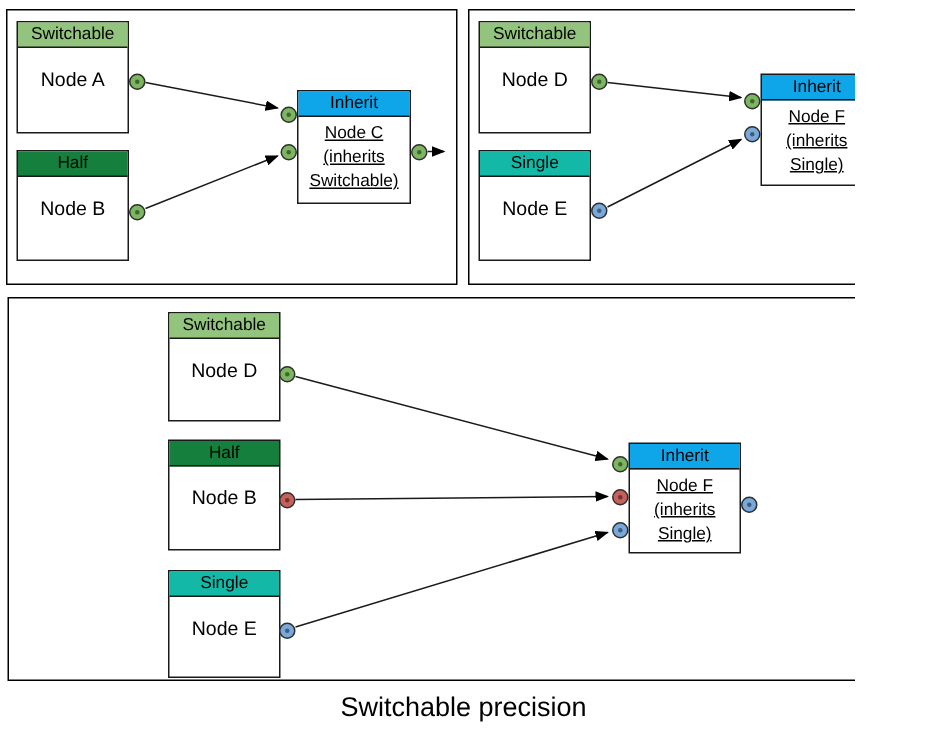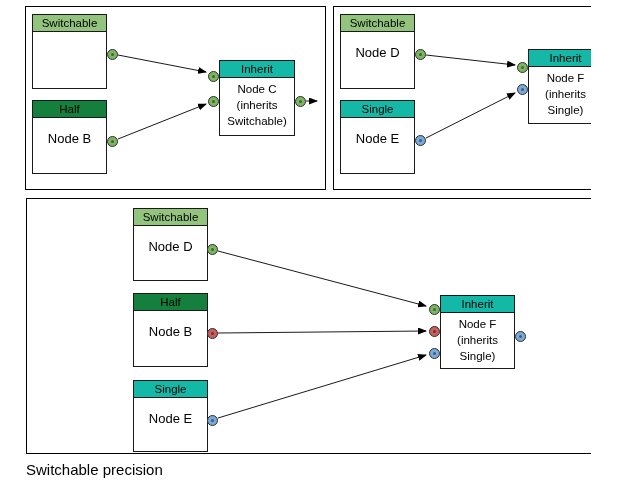--- a/index.html
+++ b/index.html
@@ -1,47 +1,47 @@
 <!DOCTYPE html>
 <html><head>
 <meta charset="utf-8">
 <style>
   html,body { margin:0; padding:0; background:#fff; }
   #canvas {
     position:relative; width:570px; height:488px; background:#fff;
-    font-family:"Liberation Sans", sans-serif; color:#000; overflow:hidden;margin-left:21px;
+    font-family:"Liberation Sans", sans-serif; color:#000; overflow:hidden;
   }
   .panel { position:absolute; border:1px solid #000; background:#fff; box-sizing:border-box; }
   .node  { position:absolute; border:1px solid #1a1a1a; background:#fff; box-sizing:border-box; text-align:center; }
   .node-header {
     height:17px; line-height:16px; border-bottom:1px solid #1a1a1a;
     font-size:11.5px; box-sizing:border-box; overflow:hidden;
   }
   .hdr-green { background:#93c47d; }
   .hdr-red   { background:#15803d; }
   .hdr-blue  { background:#14b8a6; }
-  .hdr-gray  { background:#14b8a6; }
+  .hdr-gray  { background:#0ea5e9; }
   .node-label { padding-top:13px; font-size:13px; }
-  .node-lines { padding-top:3px; font-size:11.5px; line-height:16px; }
+  .node-lines { padding-top:3px; font-size:11.5px; line-height:16px;text-decoration:underline; }
   .node-lines span { display:block; }
   .port {
     position:absolute; width:11px; height:11px; border-radius:50%;
     border:1px solid #2f2f2f; box-sizing:border-box; z-index:3;
   }
   .port::after {
     content:""; position:absolute; left:3px; top:3px; width:3px; height:3px;
     border-radius:50%; background:rgba(0,0,0,0.45);
   }
   .pg { background:#7cb661; }
   .pr { background:#c75f5b; }
   .pb { background:#78a9da; }
   #edges { position:absolute; left:0; top:0; width:618px; height:488px; z-index:2; }
   #caption {
     position:absolute; left:5px; top:461px; width:608px;
-    font-size:15px;
+    text-align:center; font-size:18px;
   }
 </style>
 </head>
 <body>
 
 <div id="canvas">
 
   <div class="panel" style="left:4px; top:6px; width:301px; height:184px;"></div>
   <div class="panel" style="left:312px; top:6px; width:302px; height:184px;"></div>
   <div class="panel" style="left:5px; top:198px; width:608px; height:256px;"></div>
@@ -61,20 +61,21 @@
     <line x1="405" y1="138" x2="494" y2="93" stroke="#1a1a1a" stroke-width="1" marker-end="url(#arr)"></line>
     <line x1="593" y1="89" x2="604" y2="89" stroke="#1a1a1a" stroke-width="1" marker-end="url(#arr)"></line>
 
     <line x1="197" y1="251" x2="405" y2="306" stroke="#1a1a1a" stroke-width="1" marker-end="url(#arr)"></line>
     <line x1="197" y1="333" x2="405" y2="331" stroke="#1a1a1a" stroke-width="1" marker-end="url(#arr)"></line>
     <line x1="197" y1="418" x2="405" y2="355" stroke="#1a1a1a" stroke-width="1" marker-end="url(#arr)"></line>
   </svg>
 
   <div class="node" style="left:11px; top:14px; width:75px; height:75px;">
     <div class="node-header hdr-green">Switchable</div>
+    <div class="node-label">Node A</div>
   </div>
   <div class="node" style="left:11px; top:100px; width:75px; height:74px;">
     <div class="node-header hdr-red">Half</div>
     <div class="node-label">Node B</div>
   </div>
   <div class="node" style="left:198px; top:60px; width:76px; height:76px;">
     <div class="node-header hdr-gray">Inherit</div>
     <div class="node-lines">
       <span>Node C</span>
       <span>(inherits</span>

